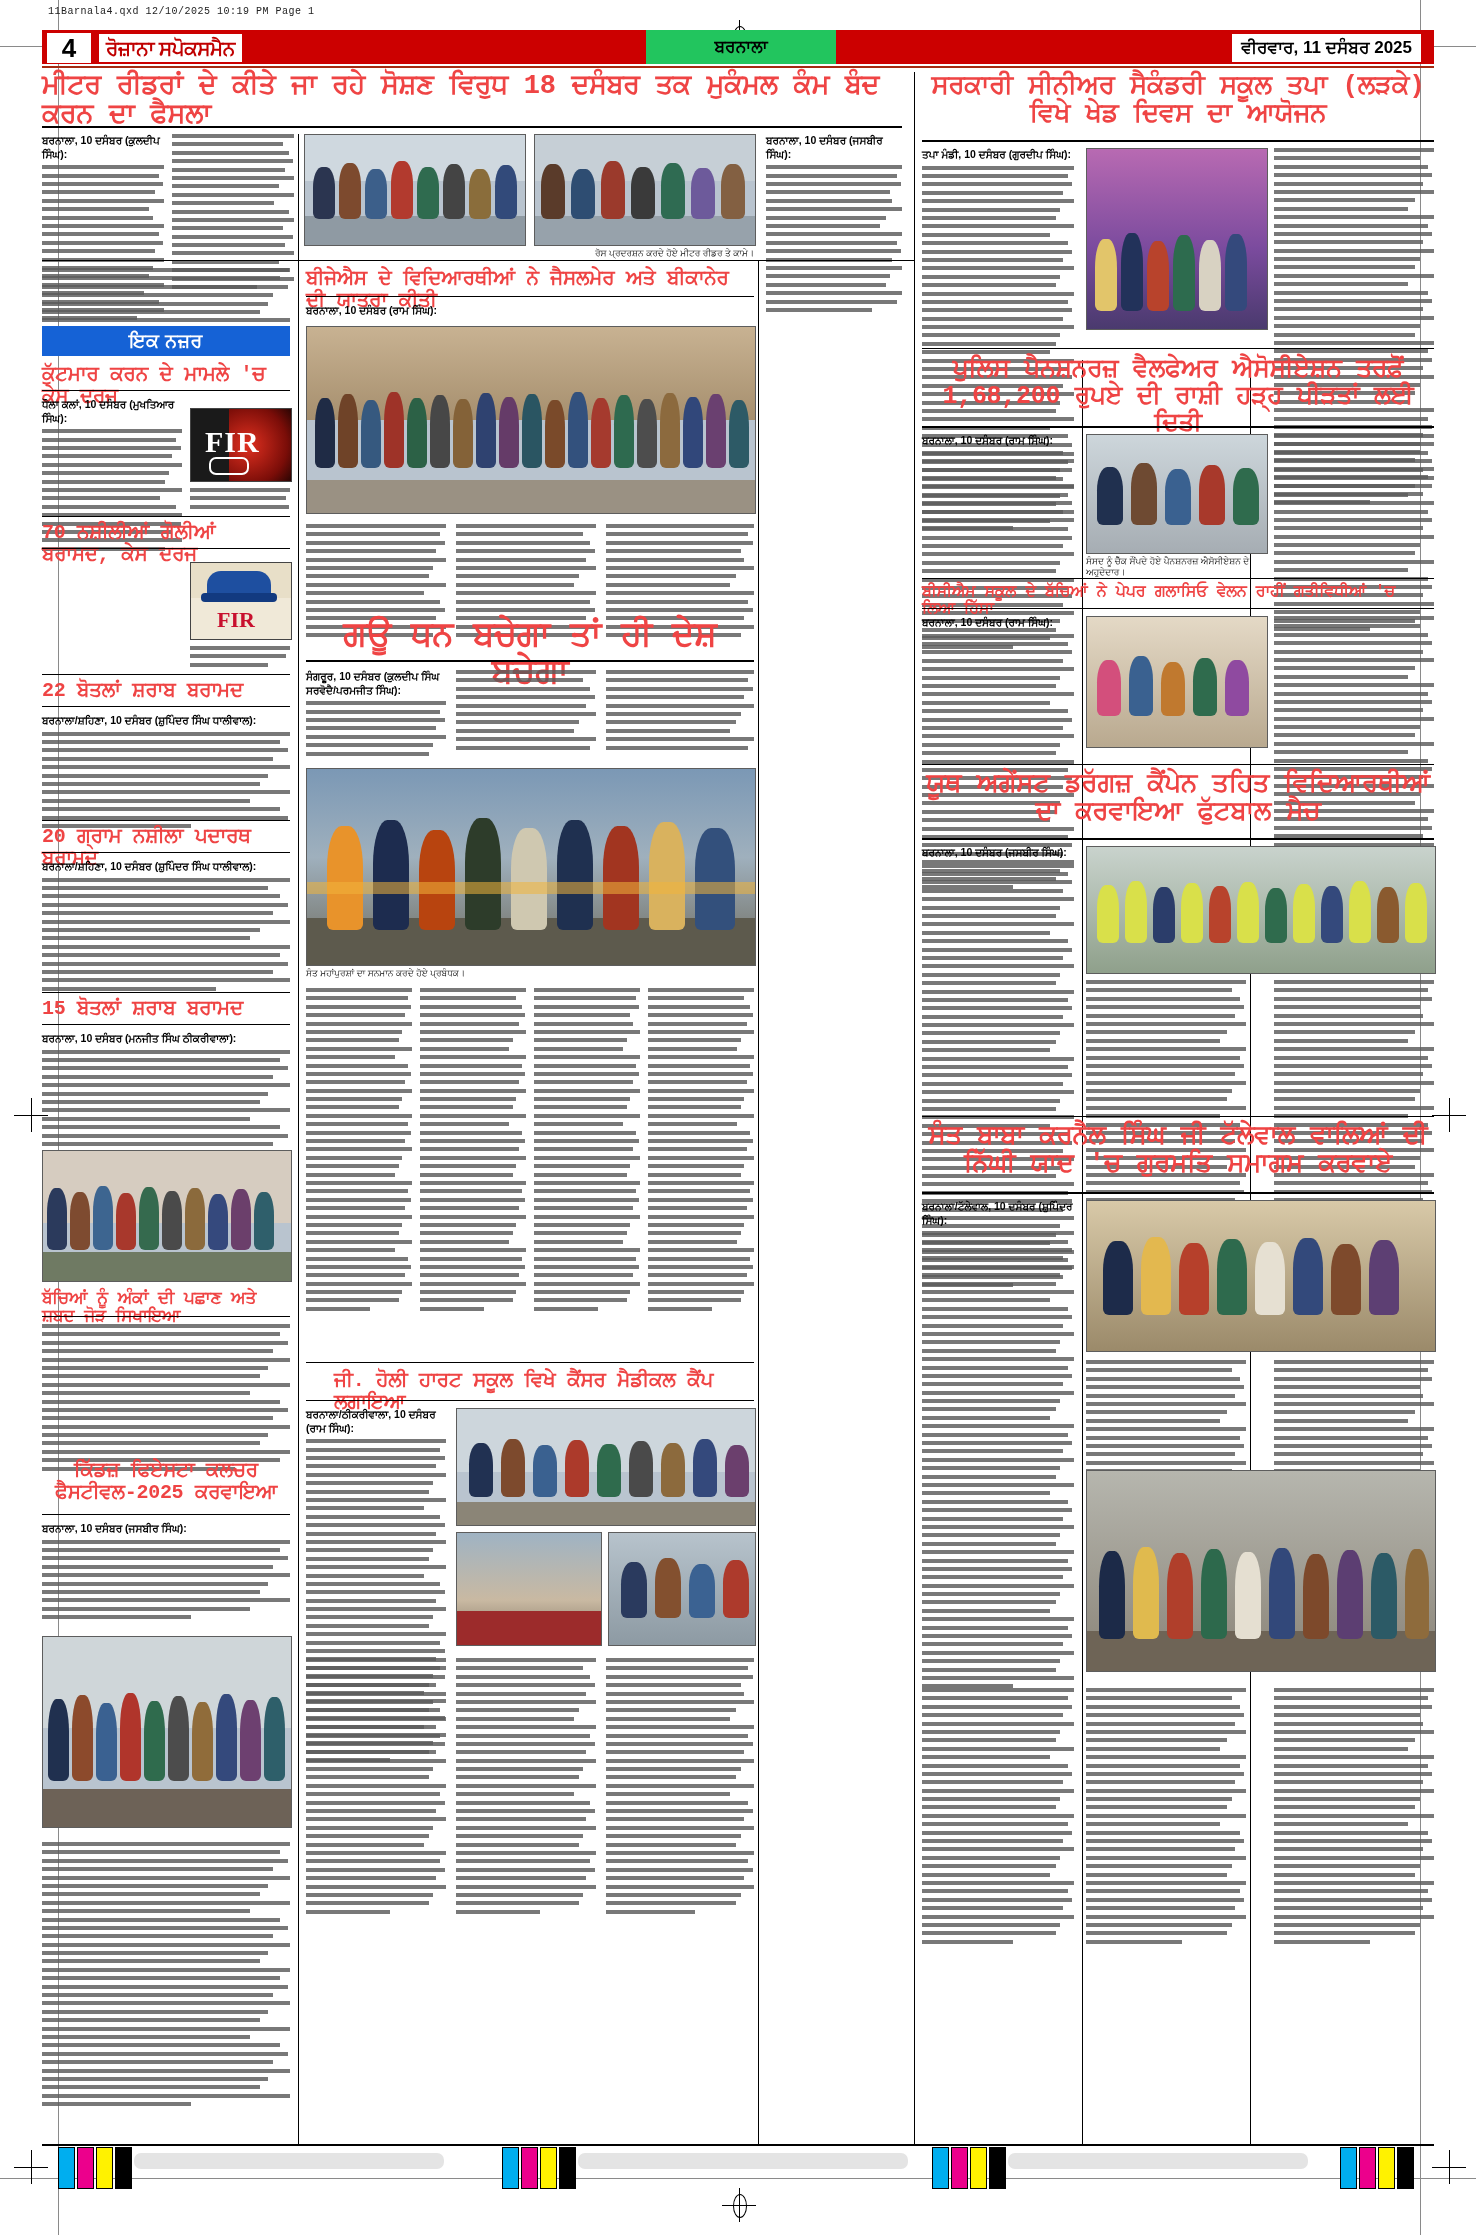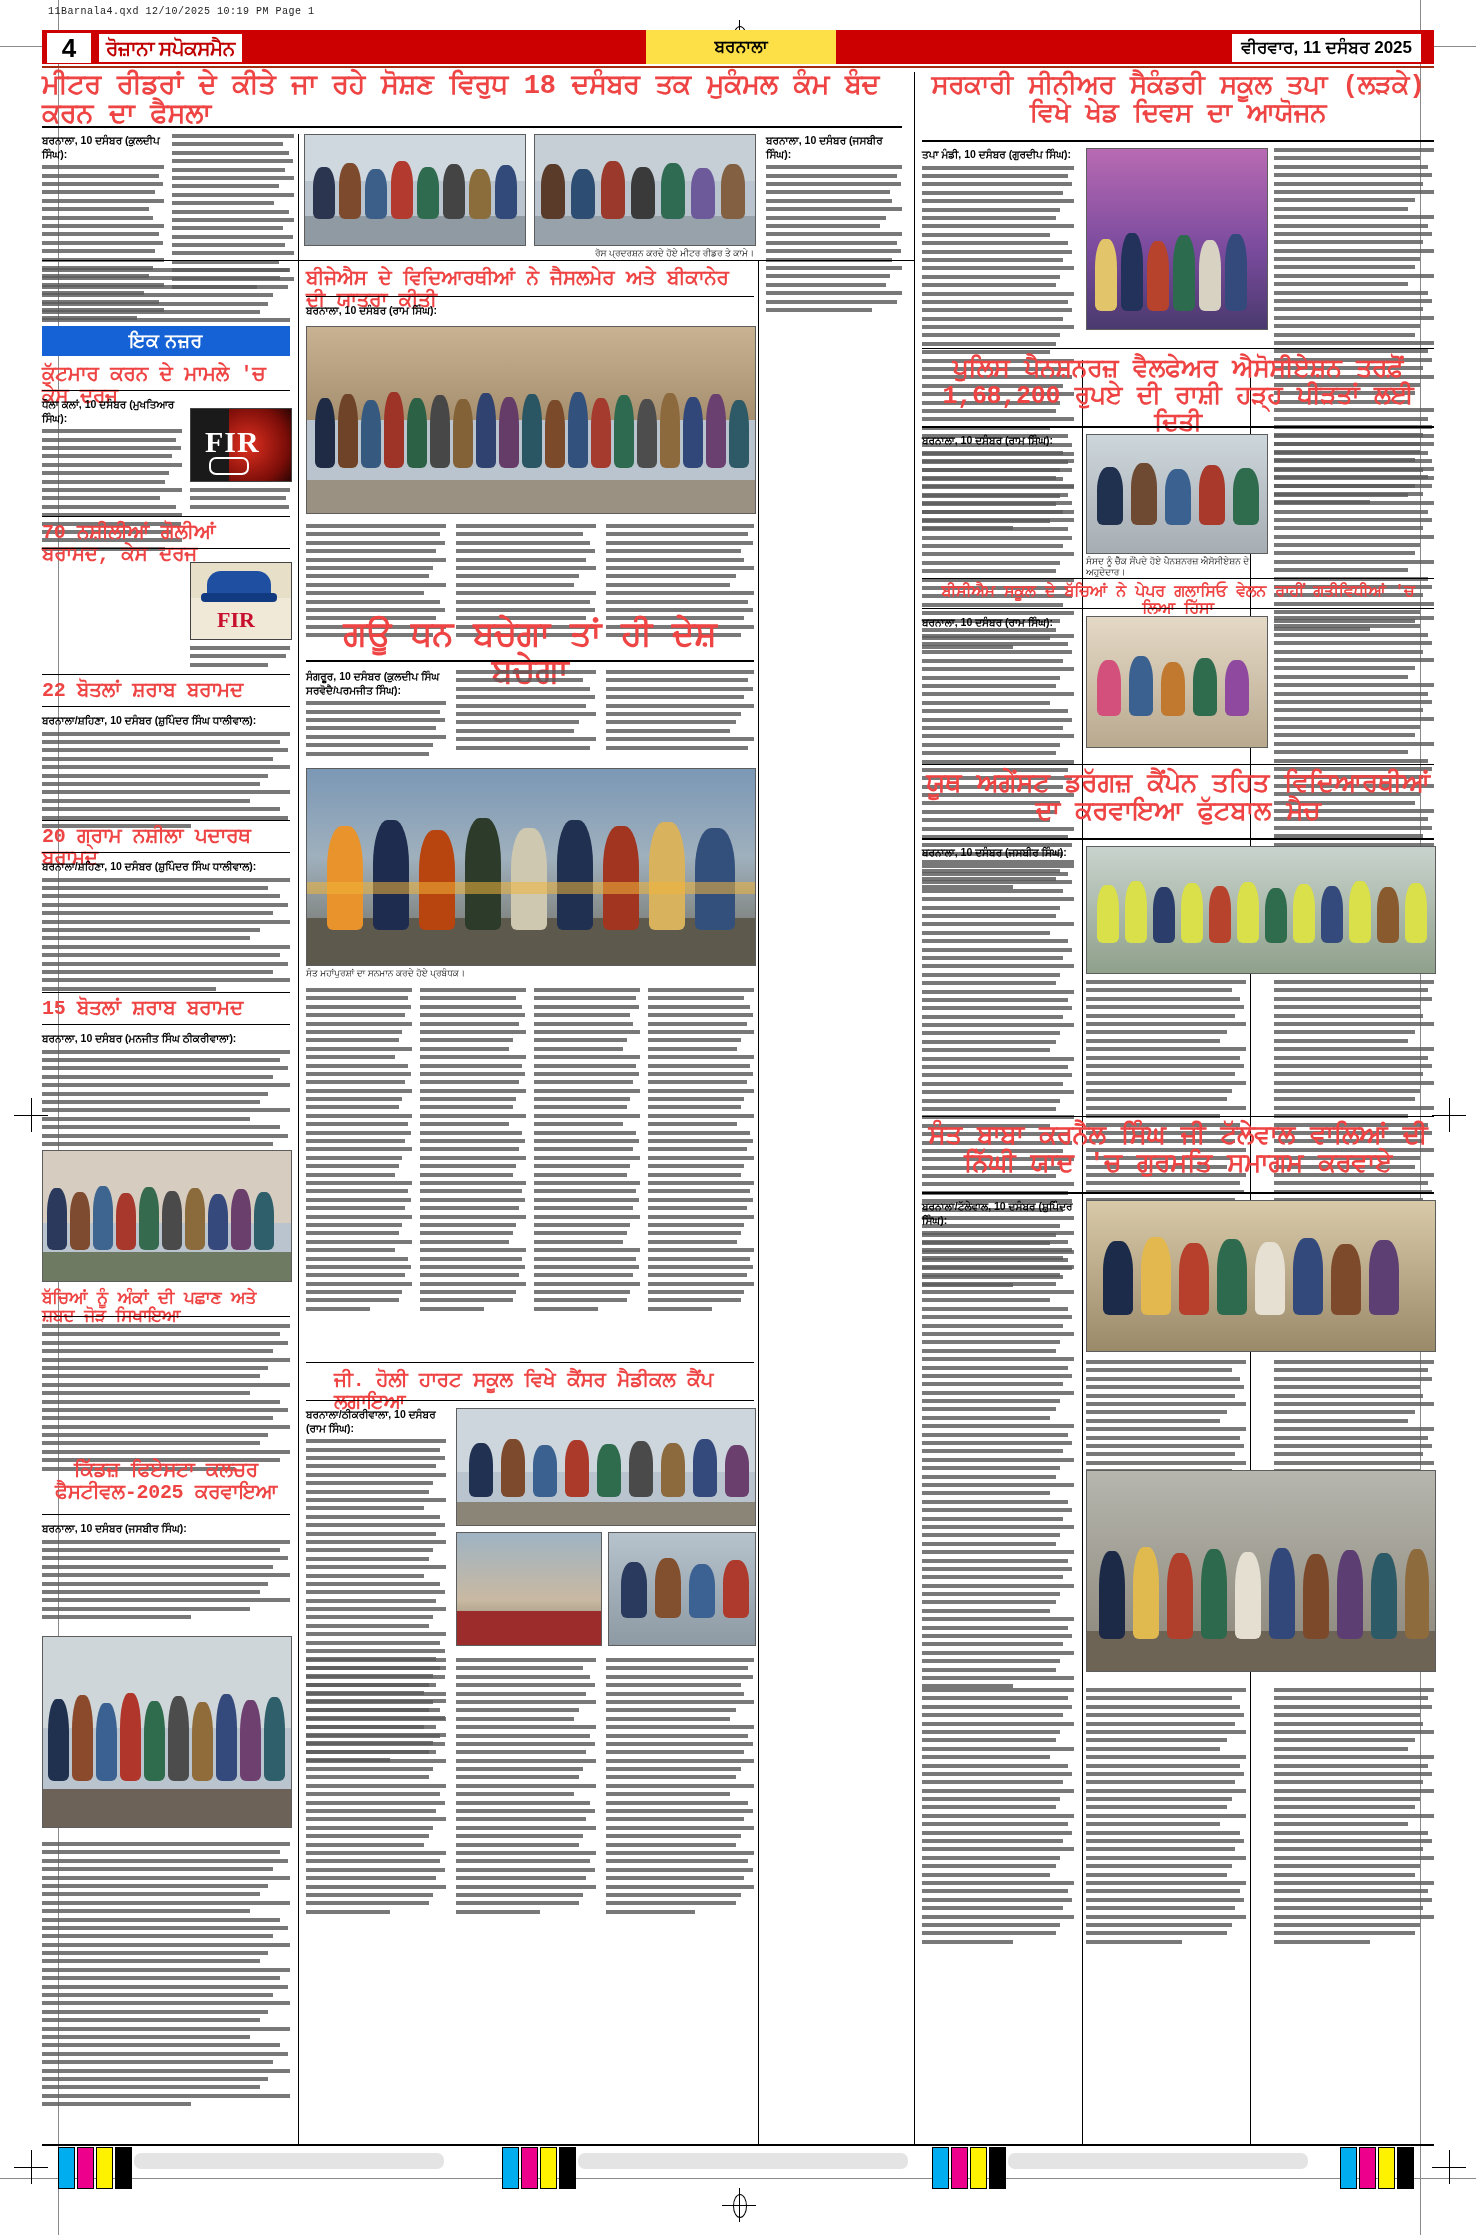--- a/index.html
+++ b/index.html
@@ -25,21 +25,21 @@
 
   
   .masthead{position:absolute;left:0;top:0;width:1392px;height:34px;}
   .mh-red{position:absolute;top:0;height:34px;background:#cc0000;}
   .mh-red.l{left:0;width:620px;border-radius:0 0 14px 0;}
   .mh-red.r{left:760px;width:632px;border-radius:0 0 0 14px;}
   .mh-pagenum{position:absolute;left:4px;top:2px;width:44px;height:30px;background:#fff;border:1px solid #cc0000;
               display:flex;align-items:center;justify-content:center;font-size:26px;font-weight:bold;color:#000;}
   .mh-brand{position:absolute;left:56px;top:3px;height:28px;background:#ffffff;border:1px solid #cc0000;padding:0 7px;
             display:flex;align-items:center;font-size:20px;font-weight:bold;color:#c00000;letter-spacing:-.5px;white-space:nowrap;}
-  .mh-city{position:absolute;left:604px;top:0;width:190px;height:34px;background:#fde047;display:flex;align-items:center;
+  .mh-city{position:absolute;left:604px;top:0;width:190px;height:34px;background:#22c55e;display:flex;align-items:center;
            justify-content:center;font-size:17px;font-weight:bold;color:#000;}
   .mh-date{position:absolute;right:12px;top:3px;height:28px;background:#fff;border:1px solid #cc0000;padding:0 9px;
            display:flex;align-items:center;font-size:17px;font-weight:bold;color:#000;white-space:nowrap;}
   .mh-rule{position:absolute;left:0;top:36px;width:1392px;height:2px;background:#a52a12;}
 
   
   .hl{font-weight:bold;color:#ef4444;line-height:1.08;letter-spacing:-.3px;font-family:Liberation Mono, monospace;}
   .hl-xl{font-size:27px;}
   .hl-lg{font-size:24px;}
   .hl-md{font-size:20px;}
@@ -1076,21 +1076,21 @@
       <div class="tl s4"></div>
     <div class="tl s2"></div>
       <div class="tl s9"></div>
       <div class="tl s3"></div>
       <div class="tl s0"></div>
   </div>
   <div class="cap" style="left:1044px;top:526px;width:180px;">ਸੰਸਦ ਨੂੰ ਚੈੱਕ ਸੌਂਪਦੇ ਹੋਏ ਪੈਨਸ਼ਨਰਜ਼ ਐਸੋਸੀਏਸ਼ਨ ਦੇ ਅਹੁਦੇਦਾਰ।</div>
 
   <div class="hrule" style="left:880px;top:548px;width:512px;"></div>
 
-  <div class="hl hl-sm" style="position:absolute;left:880px;top:554px;width:512px;text-align:center;font-size:16px;">ਬੀਸੀਐਮ ਸਕੂਲ ਦੇ ਬੱਚਿਆਂ ਨੇ ਪੇਪਰ ਗਲਾਸਿਓ ਵੇਲਨ ਰਾਹੀਂ ਗਤੀਵਿਧੀਆਂ 'ਚ ਲਿਆ ਹਿੱਸਾ</div>
+  <div class="hl hl-sm" style="position:absolute;left:880px;top:554px;width:512px;text-align:left;font-size:16px;">ਬੀਸੀਐਮ ਸਕੂਲ ਦੇ ਬੱਚਿਆਂ ਨੇ ਪੇਪਰ ਗਲਾਸਿਓ ਵੇਲਨ ਰਾਹੀਂ ਗਤੀਵਿਧੀਆਂ 'ਚ ਲਿਆ ਹਿੱਸਾ</div>
   <div class="hrule" style="left:880px;top:578px;width:512px;"></div>
 
   <div class="col" style="left:880px;top:586px;width:152px;">
     <div class="dateline">ਬਰਨਾਲਾ, 10 ਦਸੰਬਰ (ਰਾਮ ਸਿੰਘ):</div>
     <div class="tl s2"></div>
       <div class="tl s1"></div>
       <div class="tl s6"></div>
       <div class="tl s4"></div>
     <div class="tl s2"></div>
       <div class="tl s9"></div>

